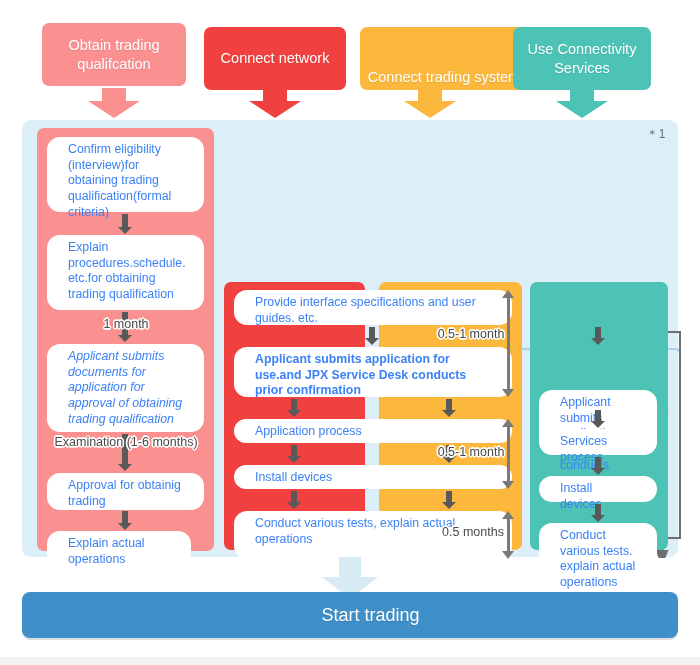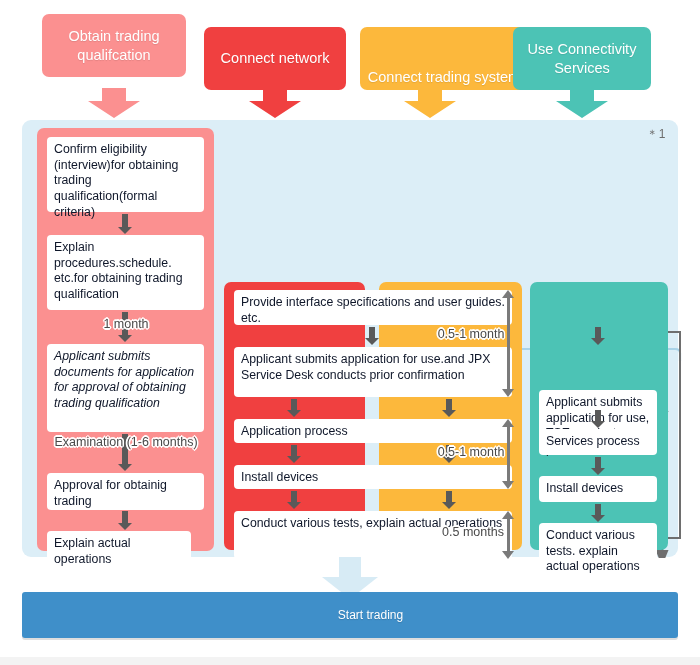--- a/index.html
+++ b/index.html
@@ -64,25 +64,25 @@
   .col { position:absolute; border-radius:7px; }
   #col-pink { left:15px;  top:8px;   width:177px; height:423px; background:#fb9090; }
   #col-red  { left:202px; top:162px; width:141px; height:268px; background:#f04040; }
   #col-yel  { left:357px; top:162px; width:143px; height:268px; background:#fcb83c; }
   #col-teal { left:508px; top:162px; width:138px; height:268px; background:#4cc3b5; }
 
   
   .step {
     position:absolute;
     background:#ffffff;
-    color:#0f172a;
+    color:#3b82f6;
     font-size:12.3px;
     line-height:1.28;
-    padding:5px 7px;
-    border-radius:4px;
+    padding:5px 21px;
+    border-radius:13px;
   }
 
   
   .darrow { position:absolute; width:14px; }
   .darrow .shaft { position:absolute; left:4px; top:0; width:6px; background:#595959; }
   .darrow .head  {
     position:absolute; left:0; width:0; height:0;
     border-left:7px solid transparent; border-right:7px solid transparent;
     border-top:7px solid #595959;
   }
@@ -106,35 +106,35 @@
     position:absolute; left:0; width:0; height:0;
     border-left:6.5px solid transparent; border-right:6.5px solid transparent;
   }
   .dbl .up { top:0; border-bottom:8px solid #7a7a7a; }
   .dbl .dn { bottom:0; border-top:8px solid #7a7a7a; }
 
   
   #botarrow { position:absolute; left:322px; top:557px; width:56px; height:42px; }
   #start {
     position:absolute; left:22px; top:592px; width:656px; height:46px;
-    background:#3f8fc9; border-radius:3px;
+    background:#3f8fc9; border-radius:8px;
     box-shadow:0 2px 0 rgba(0,0,0,.13);
-    color:#fff; font-size:12px;
+    color:#fff; font-size:18px;
     display:flex; align-items:center; justify-content:center;
     text-shadow:0 1px 1px rgba(0,0,0,.15);
     padding-left:41px;
   }
   #edge { position:absolute; left:0; bottom:0; width:700px; height:8px; background:#f3f3f3; }
 </style>
 </head>
 <body>
 
 <div id="root">
 
-  <div class="hdr" style="left:42px; top:14px; width:144px; height:63px; background:#fb9090;">
+  <div class="hdr" style="left:42px; top:23px; width:144px; height:63px; background:#fb9090;">
     <span>Obtain trading qualifcation</span>
   </div>
   <svg class="hdr-arrow" style="left:88px; top:88px; width:52px; height:30px;" viewBox="0 0 52 30">
     <polygon points="14,0 38,0 38,13 52,13 26,30 0,13 14,13" fill="#fb9090"></polygon>
   </svg>
 
   <div class="hdr" style="left:204px; top:27px; width:142px; height:63px; background:#f04040;">
     <span>Connect network</span>
   </div>
   <svg class="hdr-arrow" style="left:249px; top:88px; width:52px; height:30px;" viewBox="0 0 52 30">
@@ -228,21 +228,21 @@
     </div>
 
     <div class="step" style="left:212px; top:170px; width:278px; height:35px;">Provide interface specifications and user guides. etc.</div>
 
     <div class="darrow" style="left:343px; top:207px; height:18px;">
       <div class="shaft" style="height:11px;"></div>
         <div class="head" style="top:11px;"></div>
     </div>
     <div class="chip" style="left:404px; top:207px; width:90px;">0.5-1 month</div>
 
-    <div class="step" style="left:212px; top:227px; width:278px; height:50px;">Applicant submits application for use.and JPX Service Desk conducts prior confirmation</div>
+    <div class="step" style="left:212px; top:227px; width:278px; height:50px;font-weight:bold;">Applicant submits application for use.and JPX Service Desk conducts prior confirmation</div>
 
     <div class="darrow" style="left:265px; top:279px; height:18px;">
       <div class="shaft" style="height:11px;"></div>
         <div class="head" style="top:11px;"></div>
     </div>
     <div class="darrow" style="left:420px; top:279px; height:18px;">
       <div class="shaft" style="height:11px;"></div>
         <div class="head" style="top:11px;"></div>
     </div>
 

